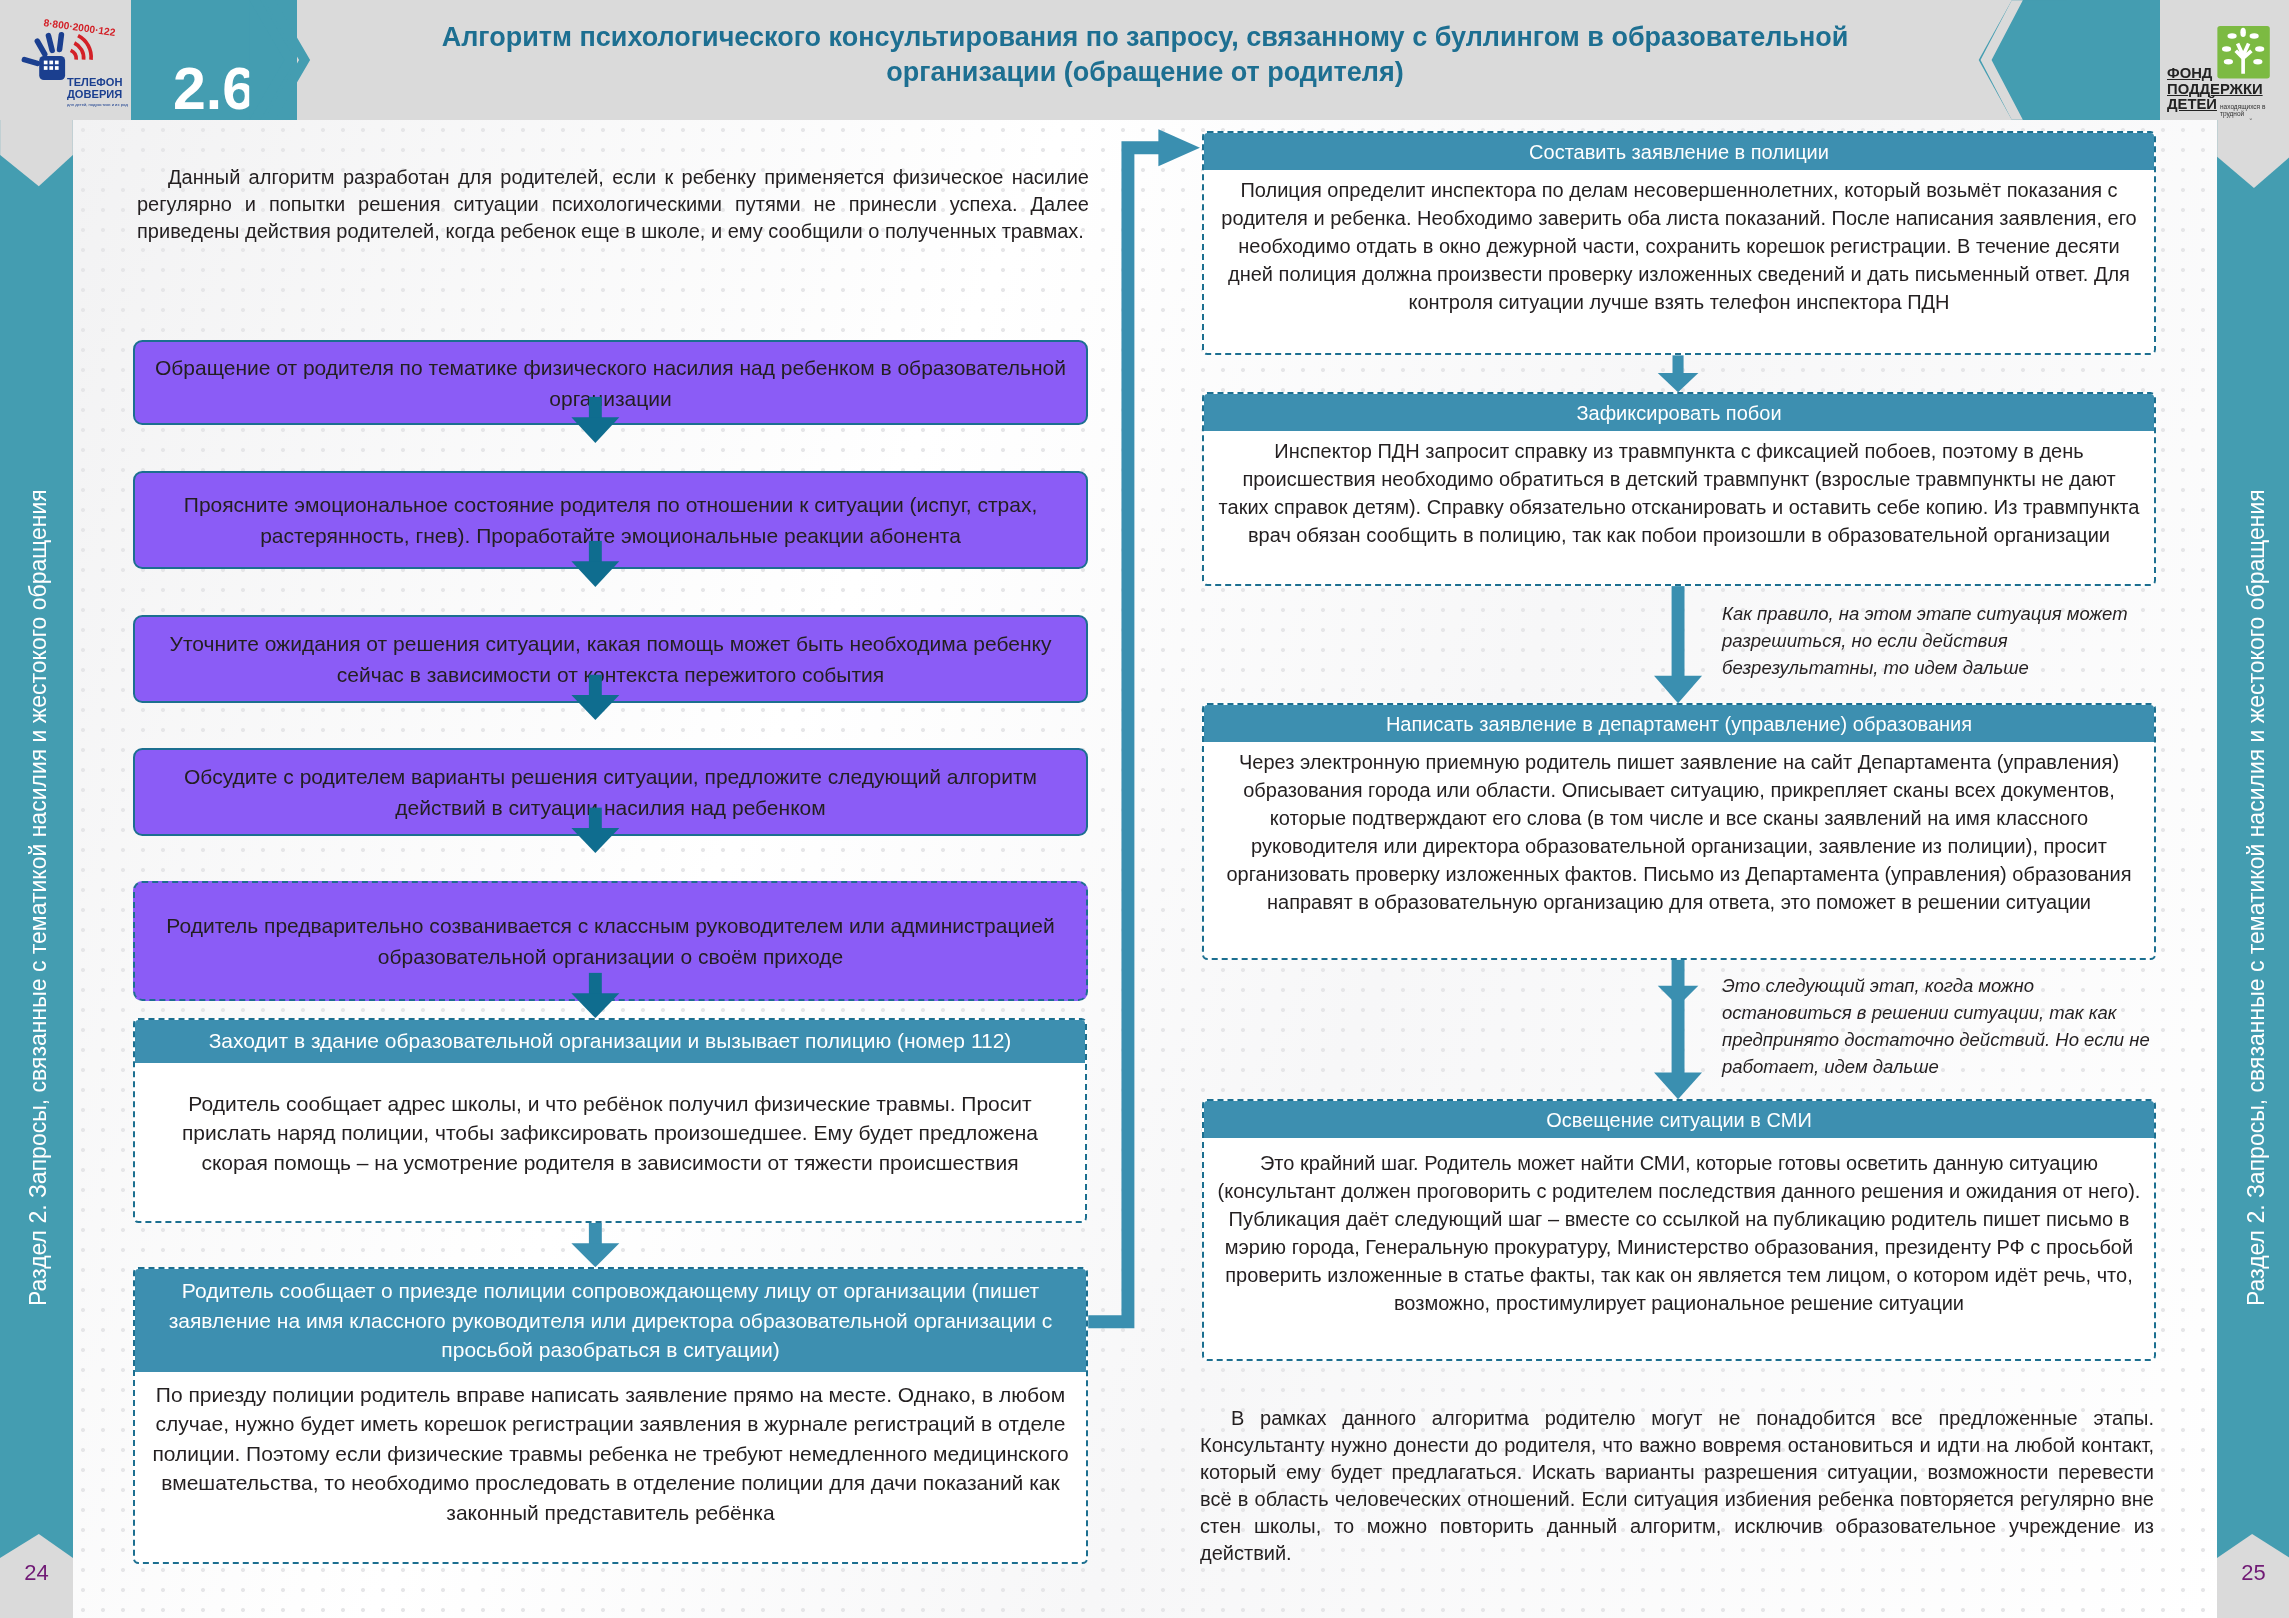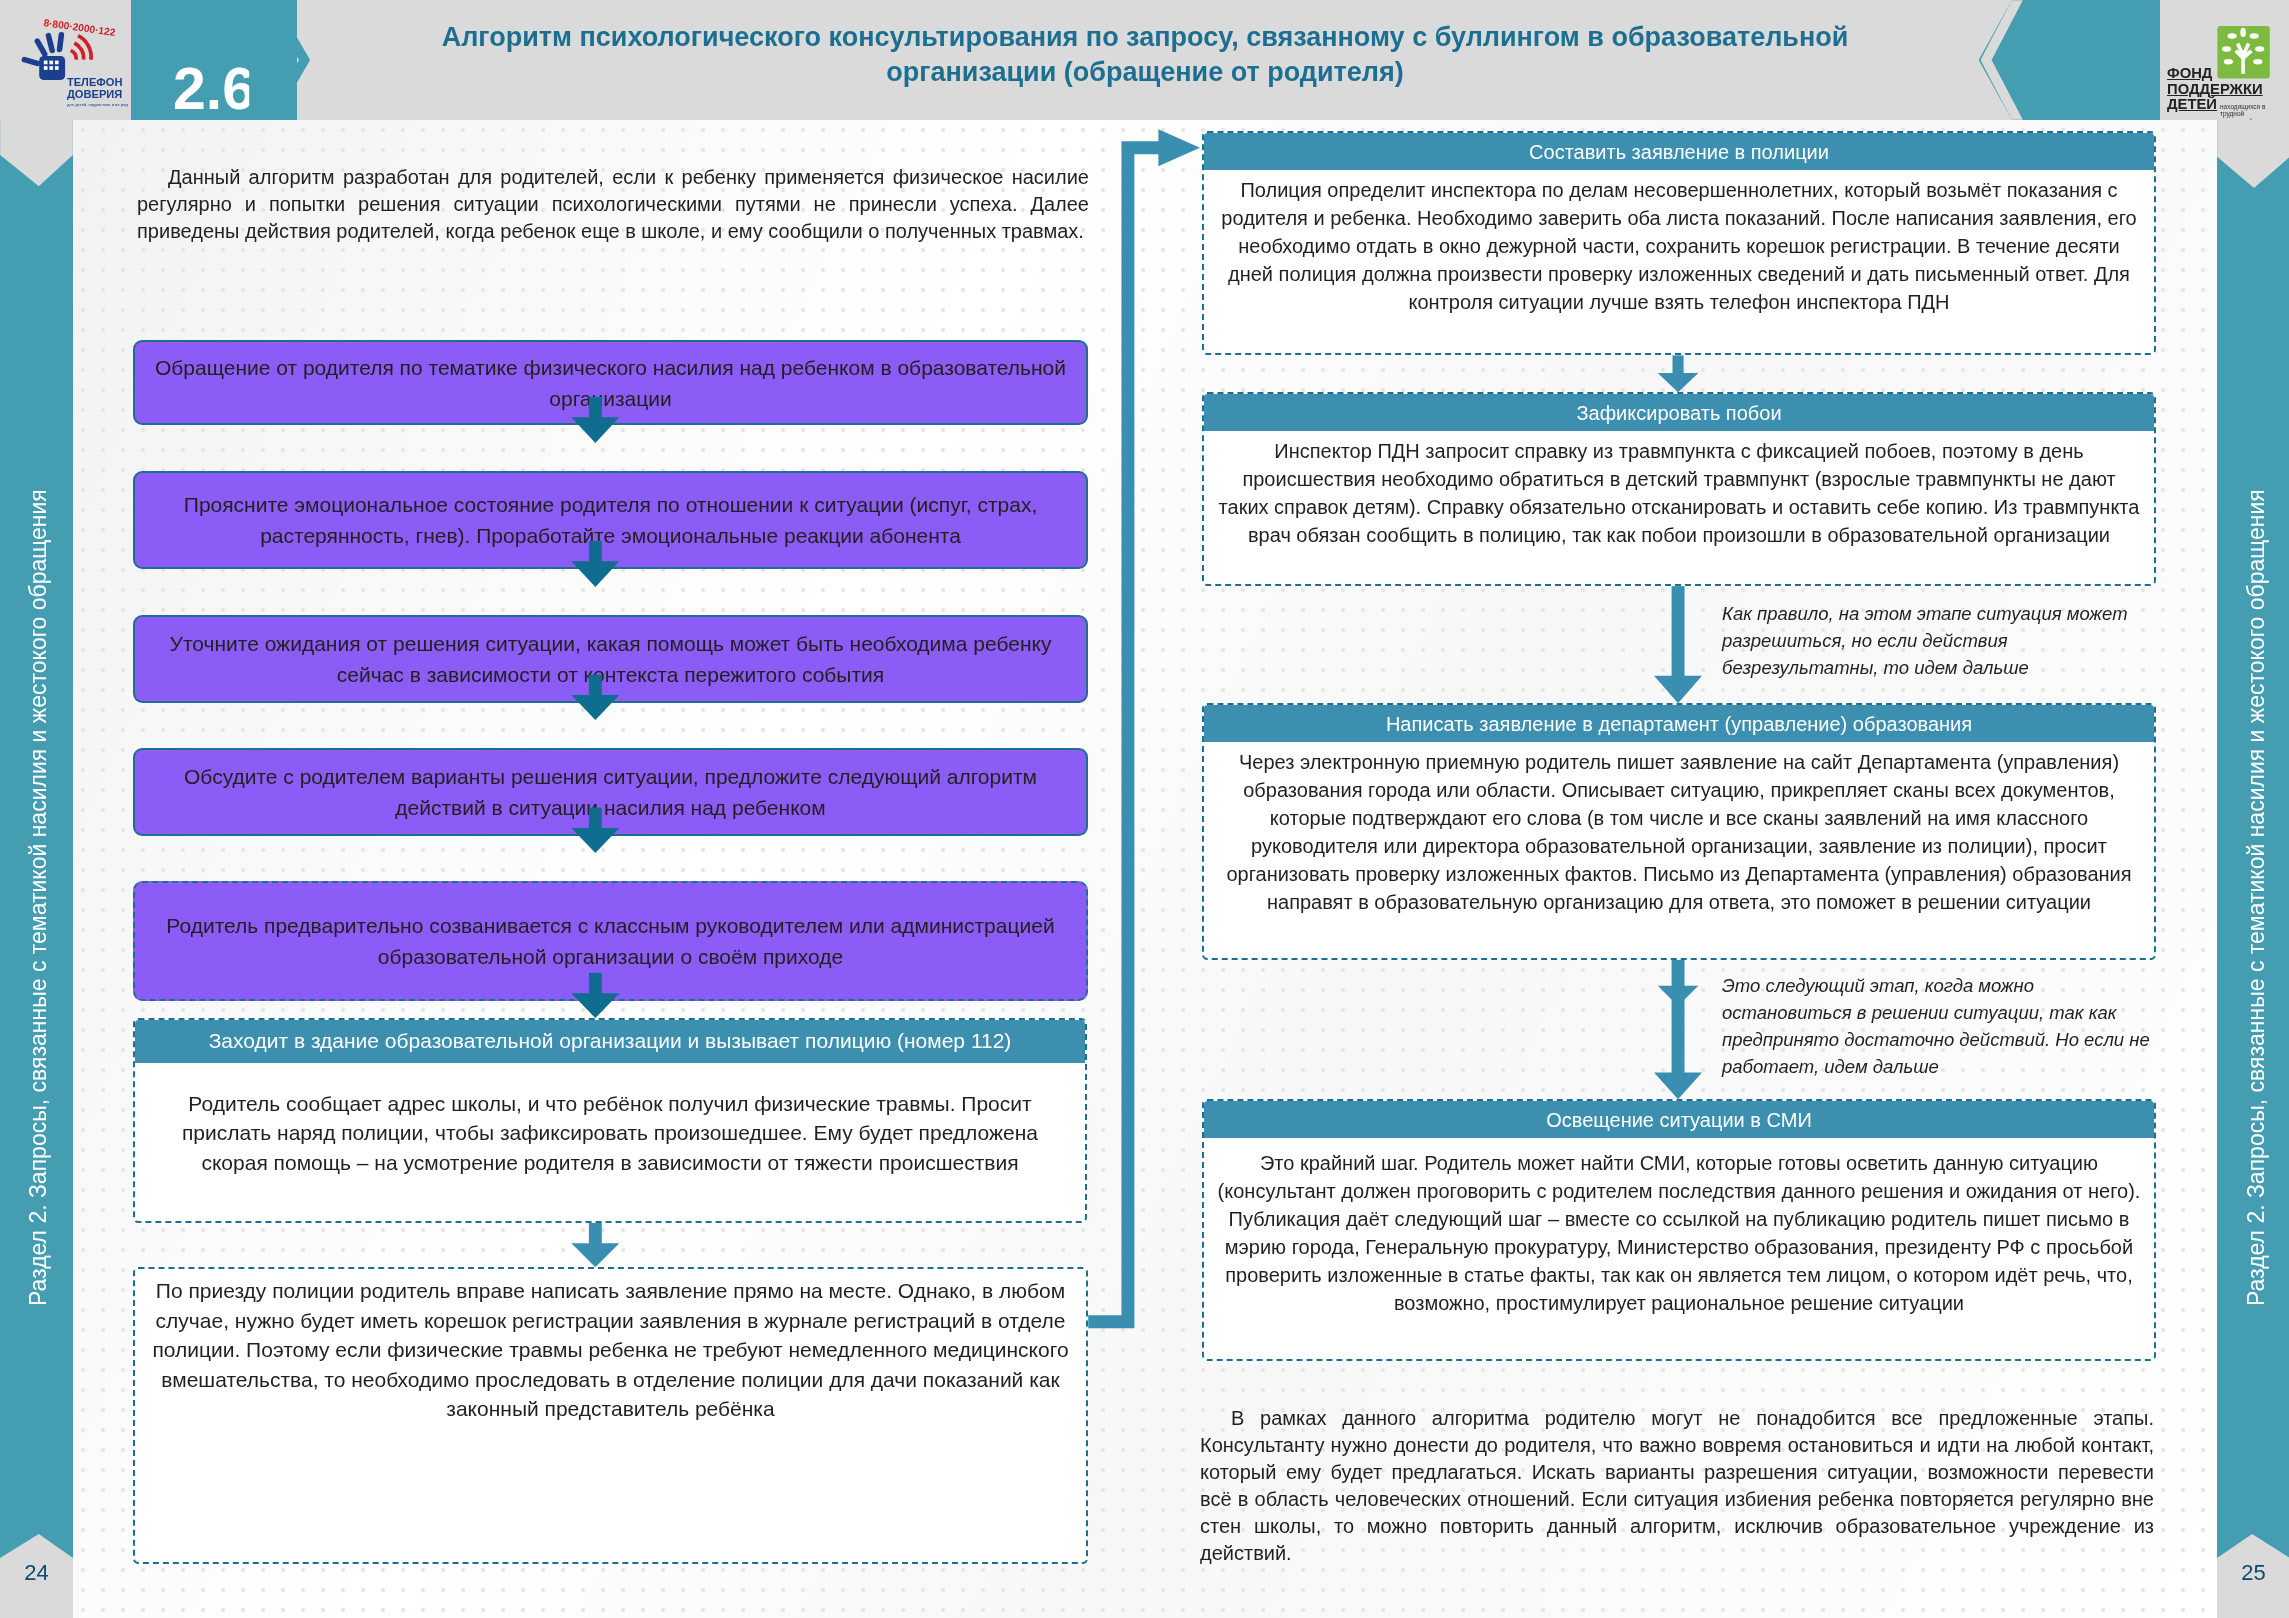--- a/index.html
+++ b/index.html
@@ -50,21 +50,21 @@
   .side-right {
     position: absolute; left: 2217px; top: 120px; width: 73px; height: 1499px; background: #449db1;
   }
   .side-notch-top { position: absolute; top: 120px; width: 73px; height: 69px; }
   .side-bottom { position: absolute; top: 1532px; width: 73px; height: 87px; }
   .side-text {
     position: absolute; color: #fff; font-size: 23px; white-space: nowrap;
     transform-origin: 0 0; transform: rotate(-90deg);
   }
   .page-num {
-    position: absolute; font-size: 22px; color: #0c4a6e; width: 73px; text-align: center;
+    position: absolute; font-size: 22px; color: #701a75; width: 73px; text-align: center;
   }
   
   .content {
     position: absolute; left: 73px; top: 120px; width: 2144px; height: 1499px;
     background: linear-gradient(115deg, #f2f2f3 0%, #ffffff 35%, #f7f7f8 60%, #ffffff 100%);
     background-image:
       radial-gradient(circle, #e6e6e8 1.8px, transparent 2.3px),
       linear-gradient(115deg, #f2f2f3 0%, #ffffff 35%, #f7f7f8 60%, #ffffff 100%);
     background-size: 20px 20px, 100% 100%;
   }
@@ -195,20 +195,21 @@
 <div class="lbox dashed" style="top:853px; height:120px; width:955px">
     <span>Родитель предварительно созванивается с классным руководителем или администрацией образовательной организации о своём приходе</span>
   </div>
 
 <div class="hbox" style="left:133px; top:1018px; width:954px; height:205px">
   <div class="hb-head" style="font-size:21px;line-height:28px;padding:7.4px 9.2px">Заходит в здание образовательной организации и вызывает полицию (номер 112)</div>
   <div class="hb-body" style="font-size:21px;line-height:29.5px;padding:26px 13px">Родитель сообщает адрес школы, и что ребёнок получил физические травмы. Просит прислать наряд полиции, чтобы зафиксировать произошедшее. Ему будет предложена скорая помощь – на усмотрение родителя в зависимости от тяжести происшествия</div>
 </div>
 
 <div class="hbox" style="left:133px; top:1267px; width:955px; height:297px">
+  <div class="hb-head" style="font-size:21px;line-height:29.5px;padding:7.4px 13px">Родитель сообщает о приезде полиции сопровождающему лицу от организации (пишет заявление на имя классного руководителя или директора образовательной организации с просьбой разобраться в ситуации)</div>
   <div class="hb-body" style="font-size:21px;line-height:29.5px;padding:7.4px 13px">По приезду полиции родитель вправе написать заявление прямо на месте. Однако, в любом случае, нужно будет иметь корешок регистрации заявления в журнале регистраций в отделе полиции. Поэтому если физические травмы ребенка не требуют немедленного медицинского вмешательства, то необходимо проследовать в отделение полиции для дачи показаний как законный представитель ребёнка</div>
 </div>
 
 <div class="hbox" style="left:1202px; top:131px; width:954px; height:224px">
   <div class="hb-head">Составить заявление в полиции</div>
   <div class="hb-body">Полиция определит инспектора по делам несовершеннолетних, который возьмёт показания с родителя и ребенка. Необходимо заверить оба листа показаний. После написания заявления, его необходимо отдать в окно дежурной части, сохранить корешок регистрации. В течение десяти дней полиция должна произвести проверку изложенных сведений и дать письменный ответ. Для контроля ситуации лучше взять телефон инспектора ПДН</div>
 </div>
 
 <div class="hbox" style="left:1202px; top:392px; width:954px; height:194px">
   <div class="hb-head">Зафиксировать побои</div>

